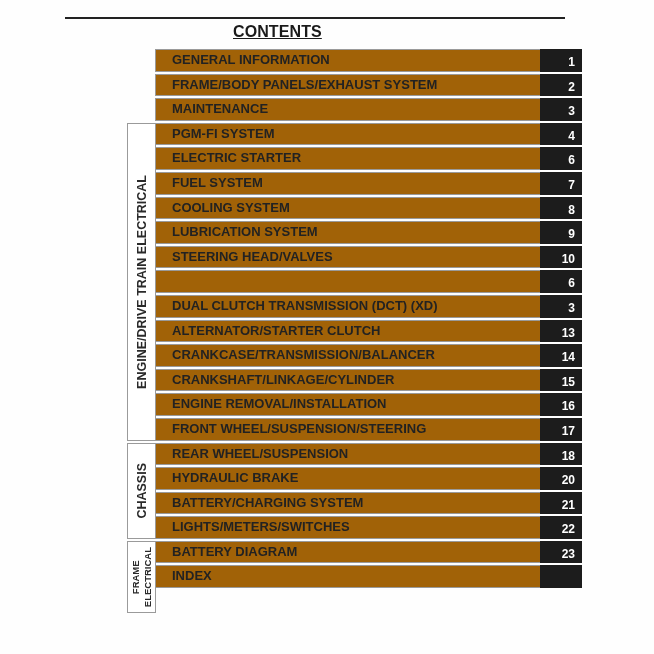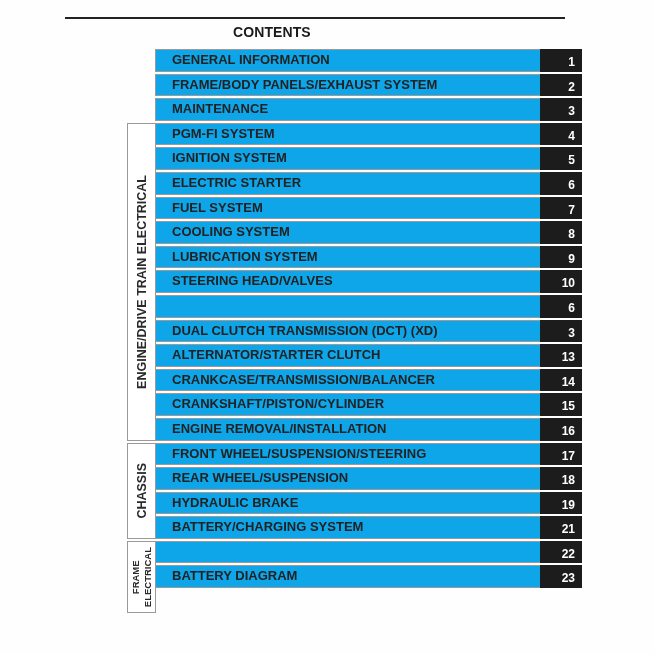--- a/index.html
+++ b/index.html
@@ -22,40 +22,41 @@
       top: 17px;
       width: 500px;
       height: 2px;
       background: #222222;
     }
     .title {
       position: absolute;
       left: 233px;
       top: 20px;
       margin: 0;
-      font-size: 14px;
+      font-size: 16px;
       font-weight: bold;
       line-height: 24px;
       color: #1a1a1a;
       letter-spacing: 0.1px;
+      text-decoration: underline;
     }
     .toc {
       position: absolute;
       left: 155px;
       top: 49px;
       width: 427px;
     }
     .row {
       position: relative;
       box-sizing: border-box;
       height: 22.6px;
       margin-bottom: 2px;
       border: 1px solid #9a9a9a;
       border-right: none;
-      background: #0ea5e9;
+      background: #a16207;
       cursor: pointer;
     }
     .row .label {
       position: absolute;
       left: 16px;
       top: 0;
       font-size: 13px;
       font-weight: bold;
       line-height: 20px;
       color: #222222;
@@ -141,24 +142,20 @@
     </div>
     <div class="row">
       <span class="label">MAINTENANCE</span>
       <span class="num">3</span>
     </div>
     <div class="row">
       <span class="label">PGM-FI SYSTEM</span>
       <span class="num">4</span>
     </div>
     <div class="row">
-      <span class="label">IGNITION SYSTEM</span>
-      <span class="num">5</span>
-    </div>
-    <div class="row">
       <span class="label">ELECTRIC STARTER</span>
       <span class="num">6</span>
     </div>
     <div class="row">
       <span class="label">FUEL SYSTEM</span>
       <span class="num">7</span>
     </div>
     <div class="row">
       <span class="label">COOLING SYSTEM</span>
       <span class="num">8</span>
@@ -180,45 +177,50 @@
     </div>
     <div class="row">
       <span class="label">ALTERNATOR/STARTER CLUTCH</span>
       <span class="num">13</span>
     </div>
     <div class="row">
       <span class="label">CRANKCASE/TRANSMISSION/BALANCER</span>
       <span class="num">14</span>
     </div>
     <div class="row">
-      <span class="label">CRANKSHAFT/PISTON/CYLINDER</span>
+      <span class="label">CRANKSHAFT/LINKAGE/CYLINDER</span>
       <span class="num">15</span>
     </div>
     <div class="row">
       <span class="label">ENGINE REMOVAL/INSTALLATION</span>
       <span class="num">16</span>
     </div>
     <div class="row">
       <span class="label">FRONT WHEEL/SUSPENSION/STEERING</span>
       <span class="num">17</span>
     </div>
     <div class="row">
       <span class="label">REAR WHEEL/SUSPENSION</span>
       <span class="num">18</span>
     </div>
     <div class="row">
       <span class="label">HYDRAULIC BRAKE</span>
-      <span class="num">19</span>
+      <span class="num">20</span>
     </div>
     <div class="row">
       <span class="label">BATTERY/CHARGING SYSTEM</span>
       <span class="num">21</span>
     </div>
     <div class="row">
+      <span class="label">LIGHTS/METERS/SWITCHES</span>
       <span class="num">22</span>
     </div>
     <div class="row">
       <span class="label">BATTERY DIAGRAM</span>
       <span class="num">23</span>
     </div>
+    <div class="row">
+      <span class="label">INDEX</span>
+      <span class="num"></span>
+    </div>
   </div>
 
 </div>
 
 </body></html>

